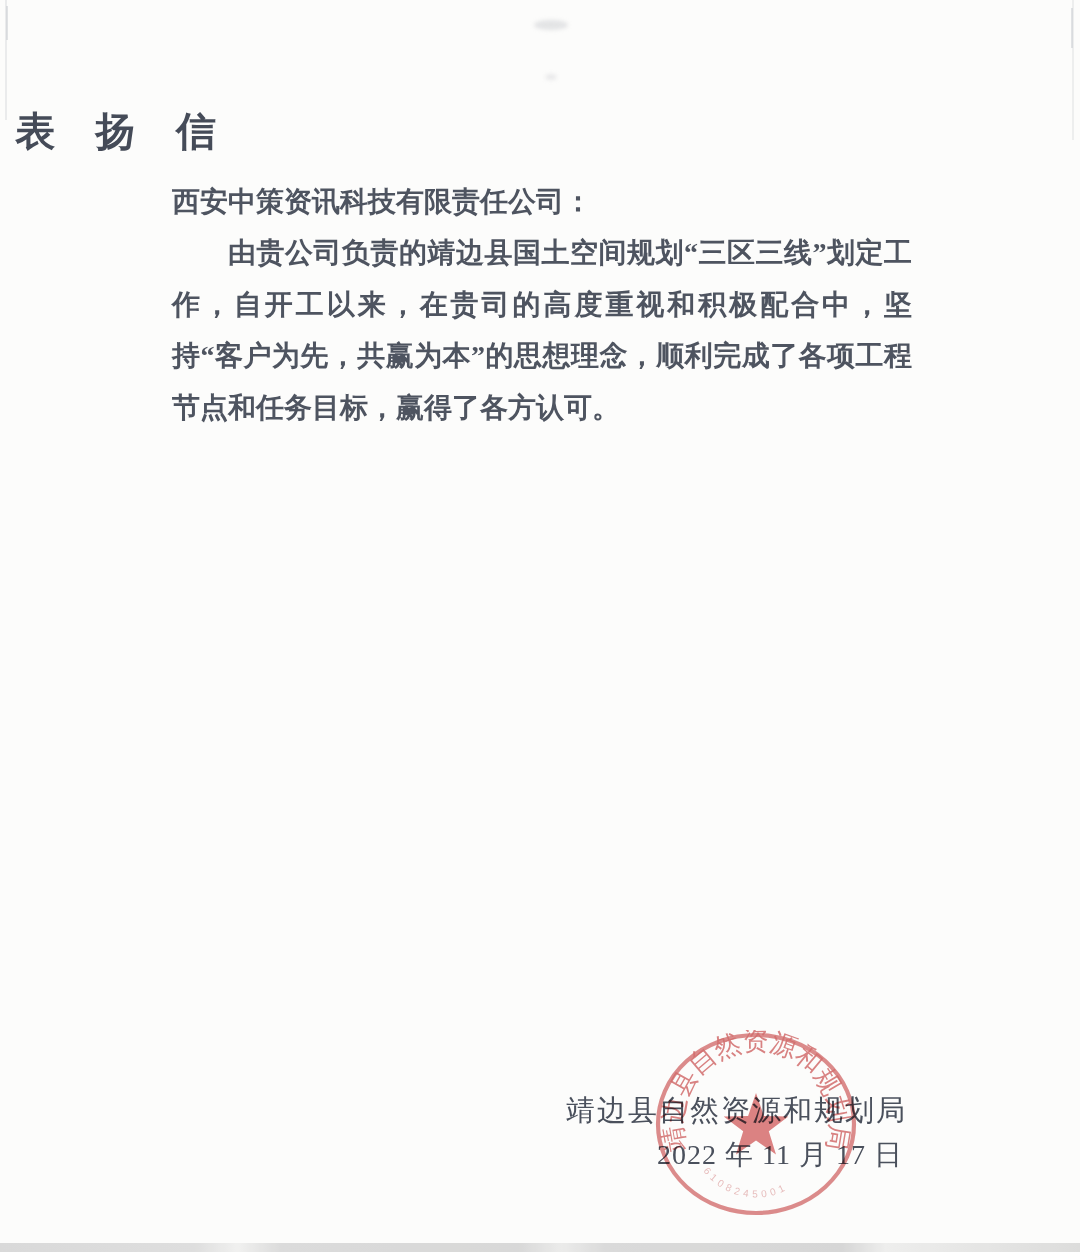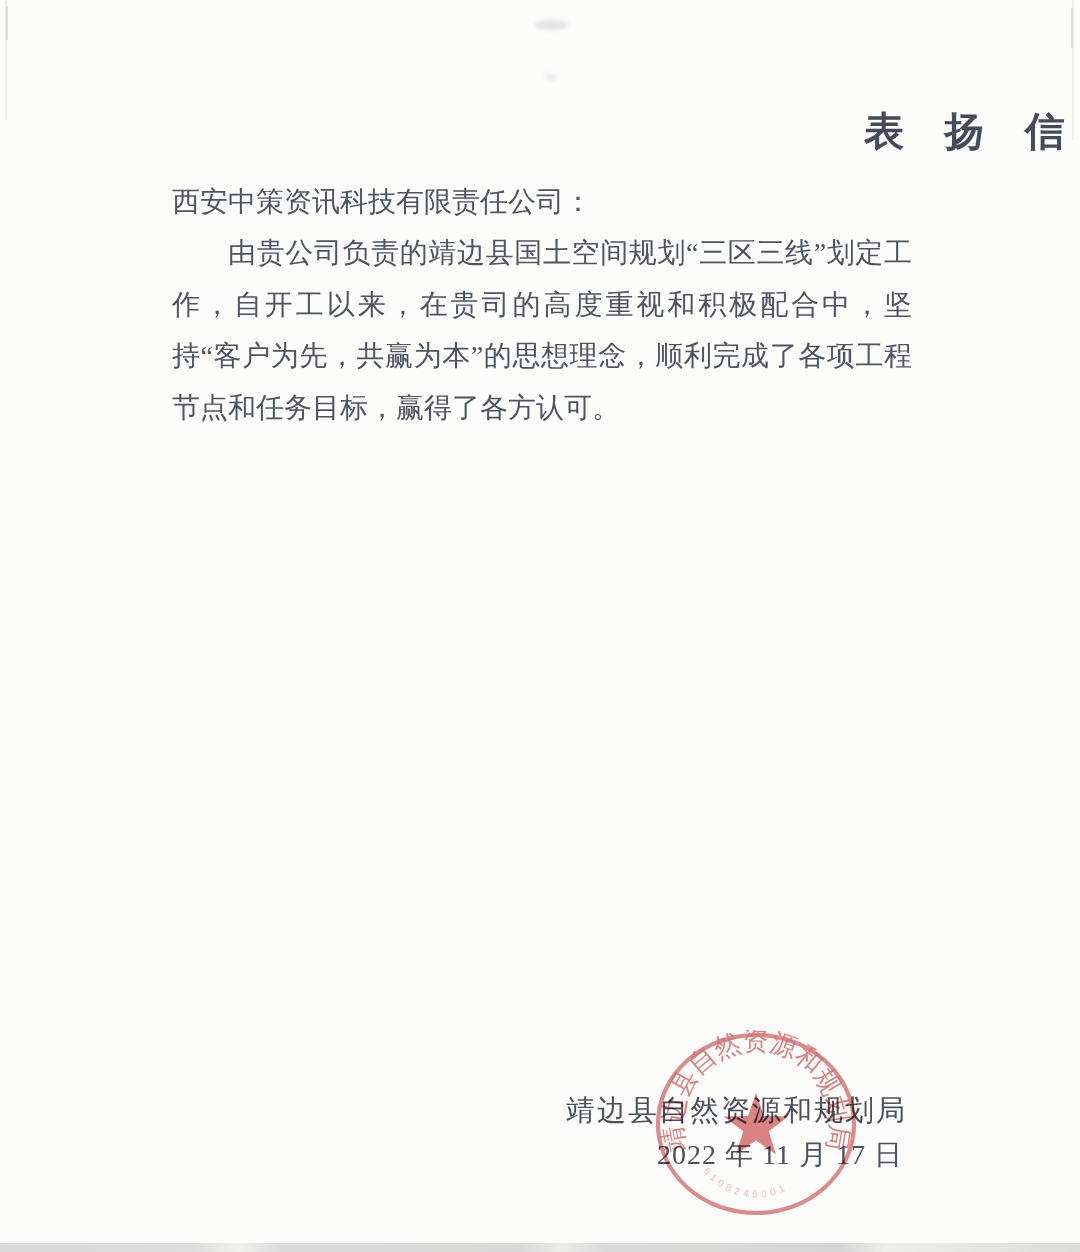--- a/index.html
+++ b/index.html
@@ -9,38 +9,38 @@
     margin:0 auto;
     background:#fcfcfb;
     overflow:hidden;
     font-family:"Liberation Serif","DejaVu Serif",serif;
     color:#4e5460;
   }
   
   .letter-title{
     position:absolute;
     top:104px;left:0;right:0;
-    text-align:right;
+    text-align:left;
     font-size:40px;
     font-weight:bold;
     letter-spacing:0.38em;
     text-indent:0.38em;
     color:#454b58;
     white-space:pre;
   }
   .letter-body{
     position:absolute;
     left:172px;top:176px;
     width:740px;
     font-size:28px;
     line-height:51.4px;
     text-align:justify;
     color:#4e5460;
   }
-  .letter-body p{margin:0;}
+  .letter-body p{margin:0;font-weight:bold;}
   .letter-body .salutation{text-indent:0;text-align:left;}
   .letter-body .para{text-indent:2em;}
   .sig-block{
     position:absolute;
     left:172px;
     text-align:right;
     color:#4a505c;
   }
   .signature{top:1091px;width:735px;font-size:29px;letter-spacing:2px;}
   .date-line{top:1136px;width:731px;font-size:28px;letter-spacing:1px;white-space:pre;}

